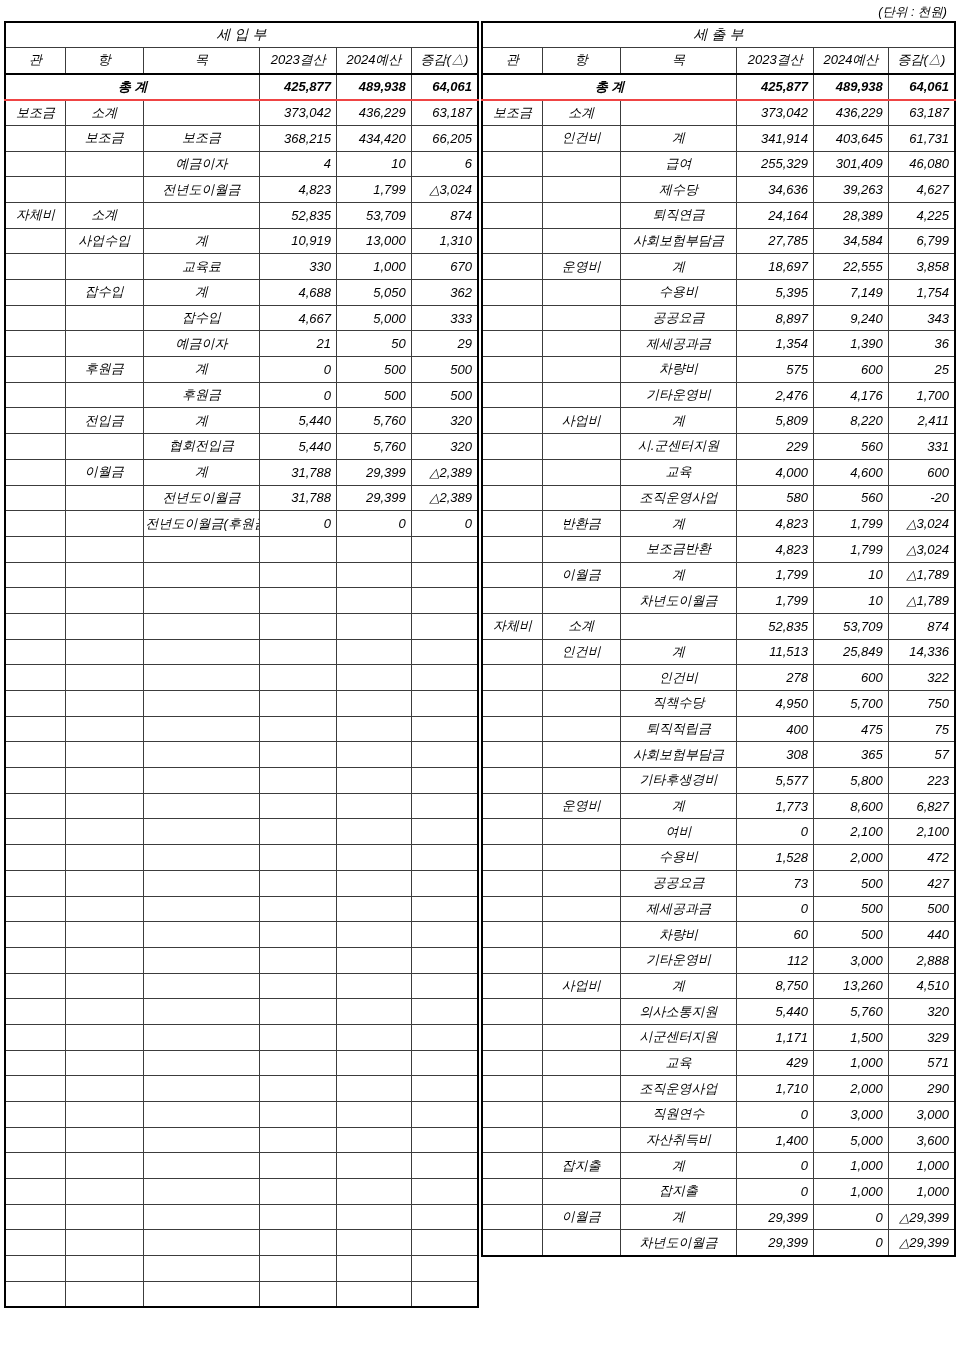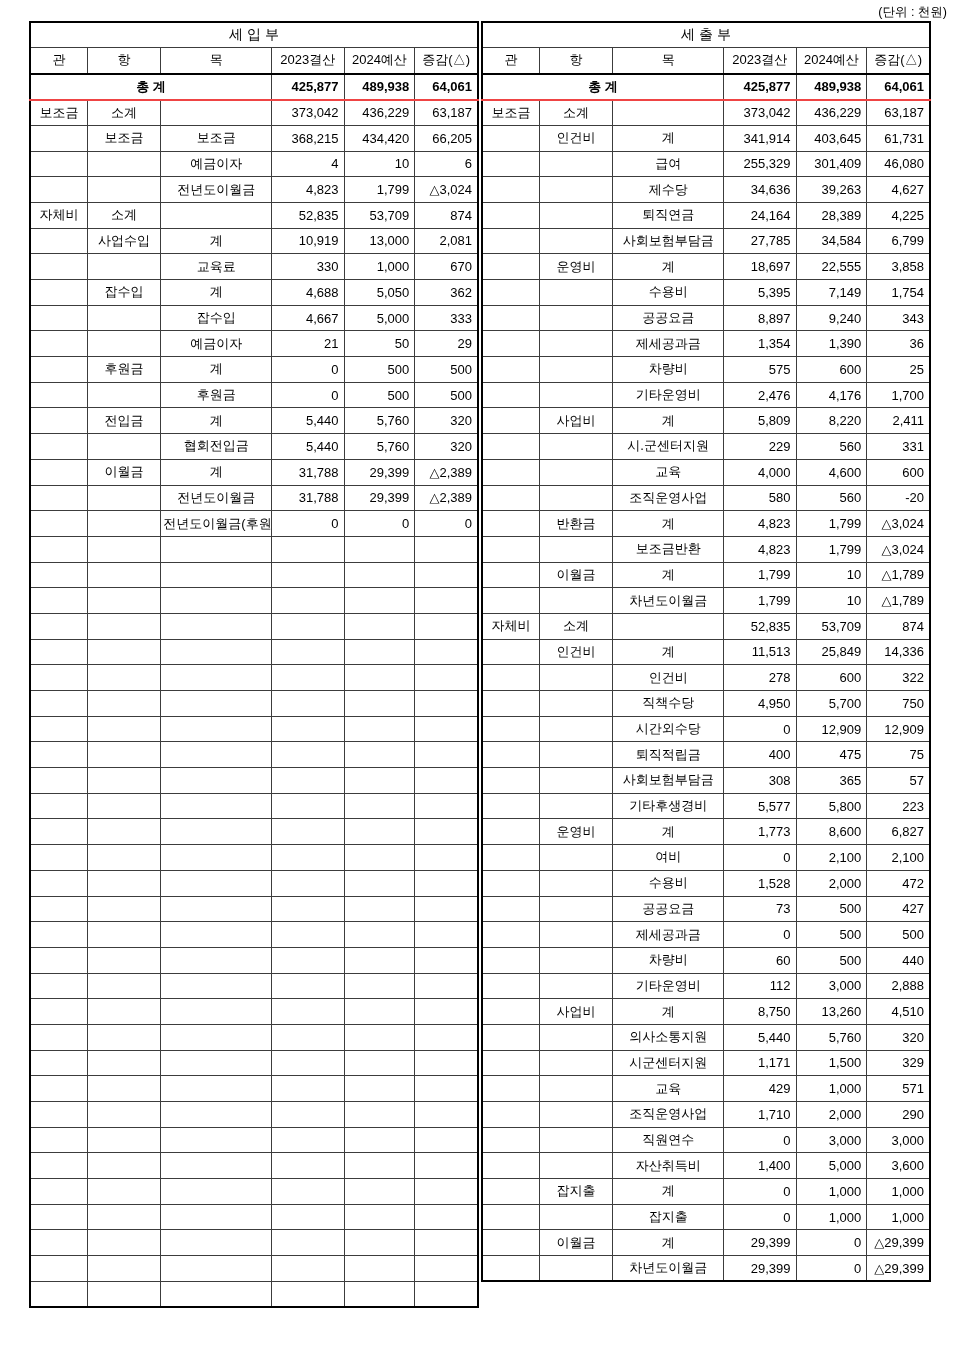--- a/index.html
+++ b/index.html
@@ -3,32 +3,32 @@
 <meta charset="utf-8">
 <style>
   * { box-sizing: border-box; }
   html, body {
     margin: 0; padding: 0;
     width: 960px;
     background: #ffffff;
     color: #000000;
     font-family: "Liberation Sans", sans-serif;
   }
-  .page { width: 960px; height: 1351px; padding-top: 3px; }
+  .page { width: 960px; height: 1351px; padding-top: 3px; font-style: italic; }
   .unit-label {
     text-align: right;
     font-size: 12.5px;
     padding: 2px 13px 3px 0;
     height: 18px;
     line-height: 14px;
   }
   .tables {
     display: flex;
     gap: 2px;
-    padding: 0 29px;
+    padding: 0 4px;
     align-items: flex-start;
     justify-content: flex-end;
   }
   table.budget-table {
     border-collapse: collapse;
     width: 50%;
     table-layout: fixed;
     border: 2px solid #000;
   }
   th, td {
@@ -133,21 +133,21 @@
             <td class="n">52,835</td>
             <td class="n">53,709</td>
             <td class="n">874</td>
           </tr>
           <tr>
             <td class="c"></td>
             <td class="c">사업수입</td>
             <td class="c">계</td>
             <td class="n">10,919</td>
             <td class="n">13,000</td>
-            <td class="n">2,081</td>
+            <td class="n">1,310</td>
           </tr>
           <tr>
             <td class="c"></td>
             <td class="c"></td>
             <td class="c">교육료</td>
             <td class="n">330</td>
             <td class="n">1,000</td>
             <td class="n">670</td>
           </tr>
           <tr>
@@ -690,28 +690,20 @@
             <td class="c"></td>
             <td class="c"></td>
             <td class="c">직책수당</td>
             <td class="n">4,950</td>
             <td class="n">5,700</td>
             <td class="n">750</td>
           </tr>
           <tr>
             <td class="c"></td>
             <td class="c"></td>
-            <td class="c">시간외수당</td>
-            <td class="n">0</td>
-            <td class="n">12,909</td>
-            <td class="n">12,909</td>
-          </tr>
-          <tr>
-            <td class="c"></td>
-            <td class="c"></td>
             <td class="c">퇴직적립금</td>
             <td class="n">400</td>
             <td class="n">475</td>
             <td class="n">75</td>
           </tr>
           <tr>
             <td class="c"></td>
             <td class="c"></td>
             <td class="c">사회보험부담금</td>
             <td class="n">308</td>

